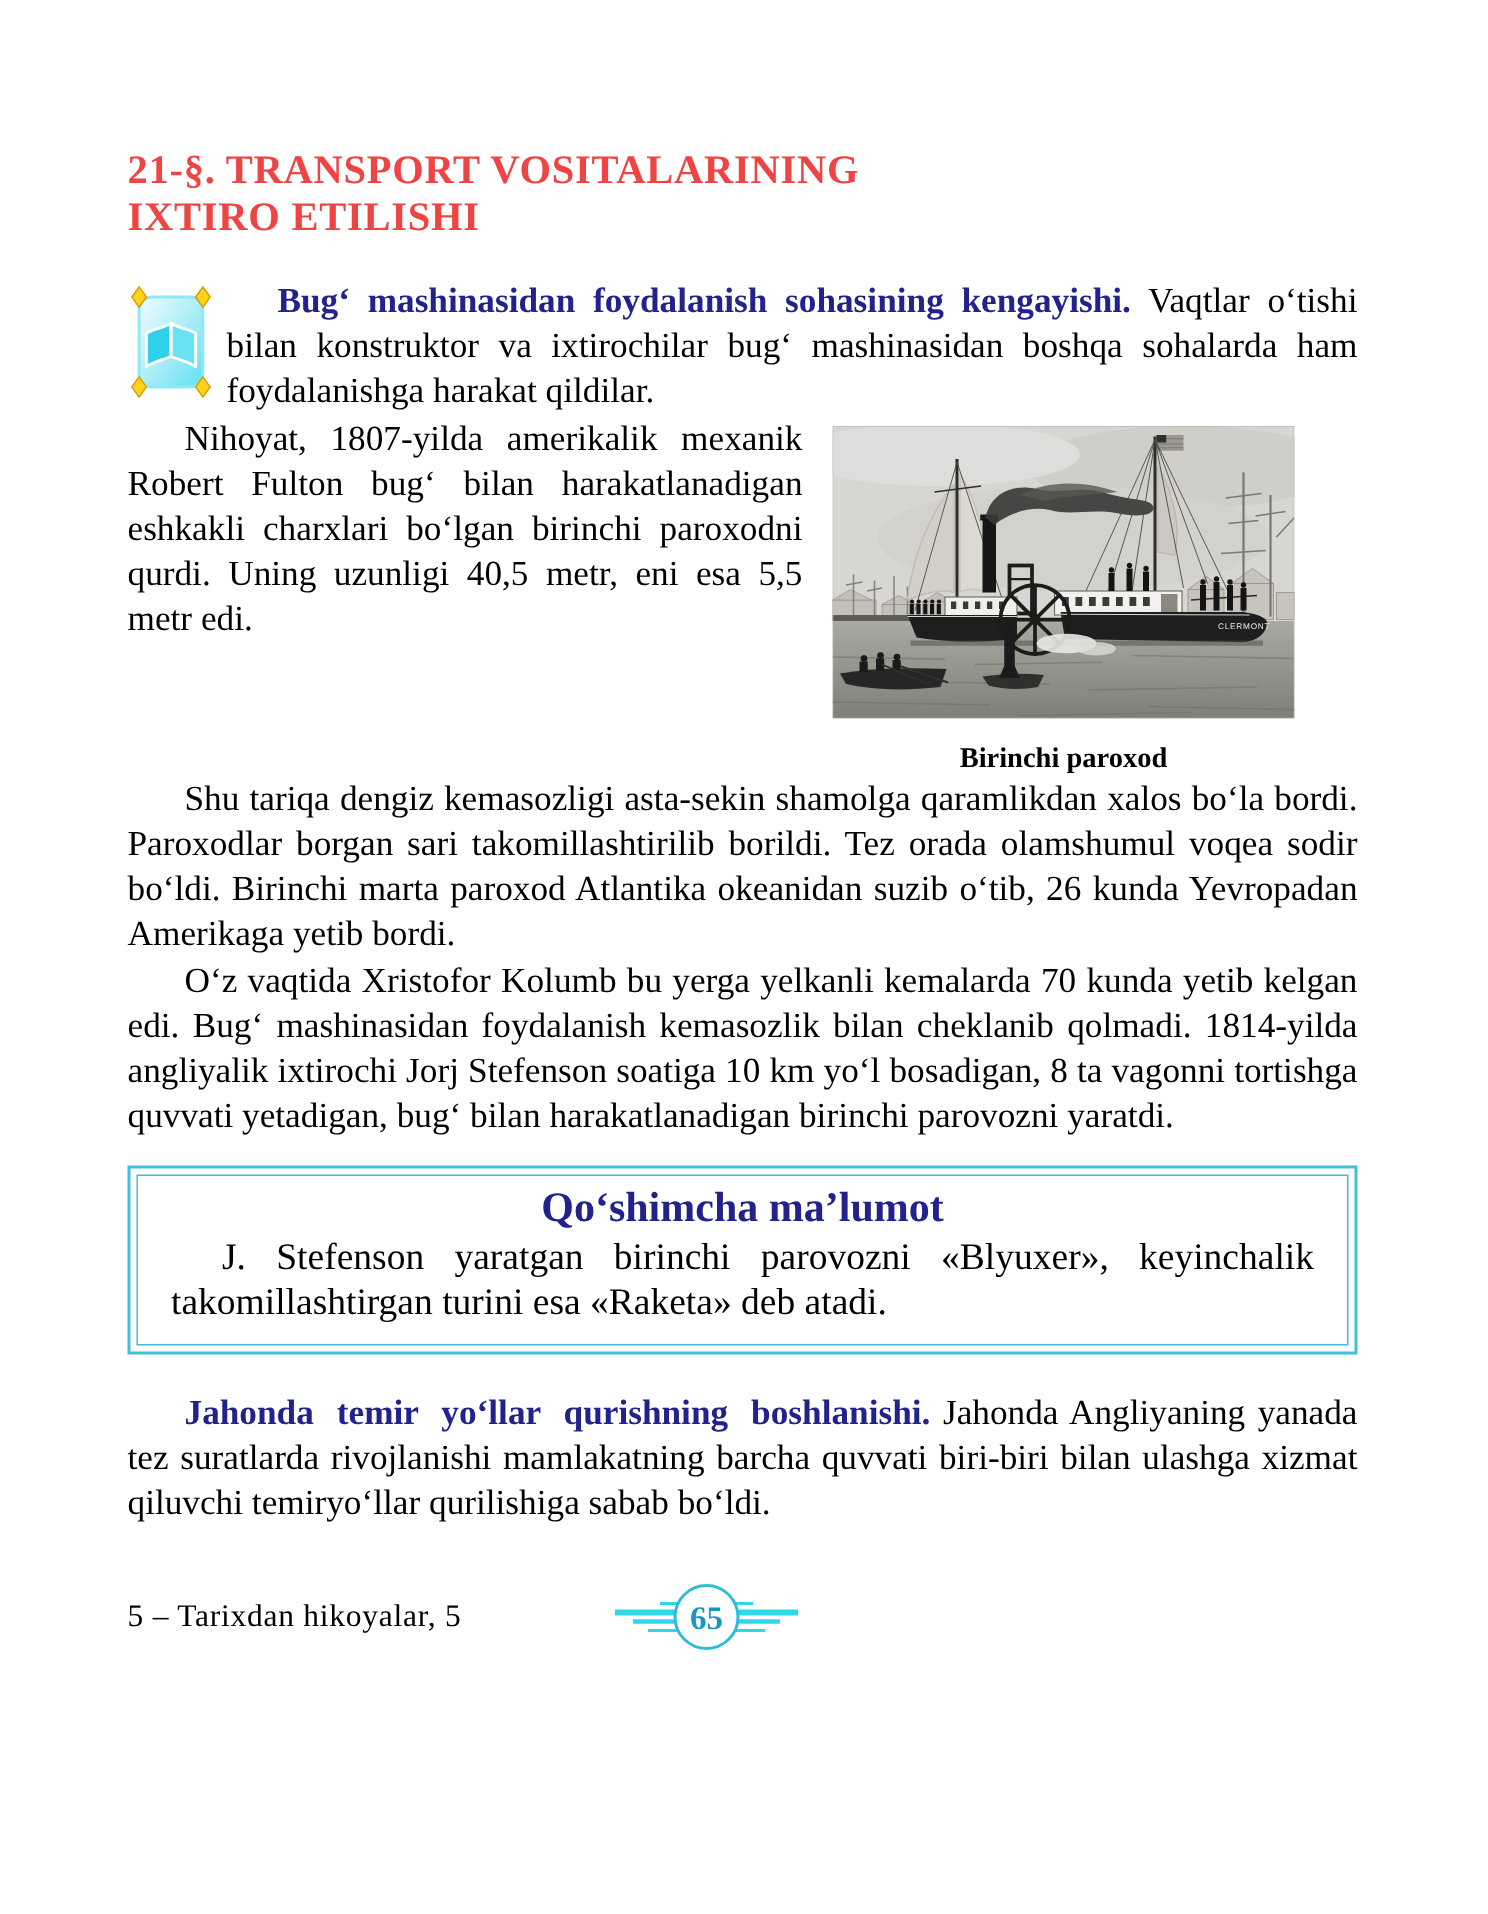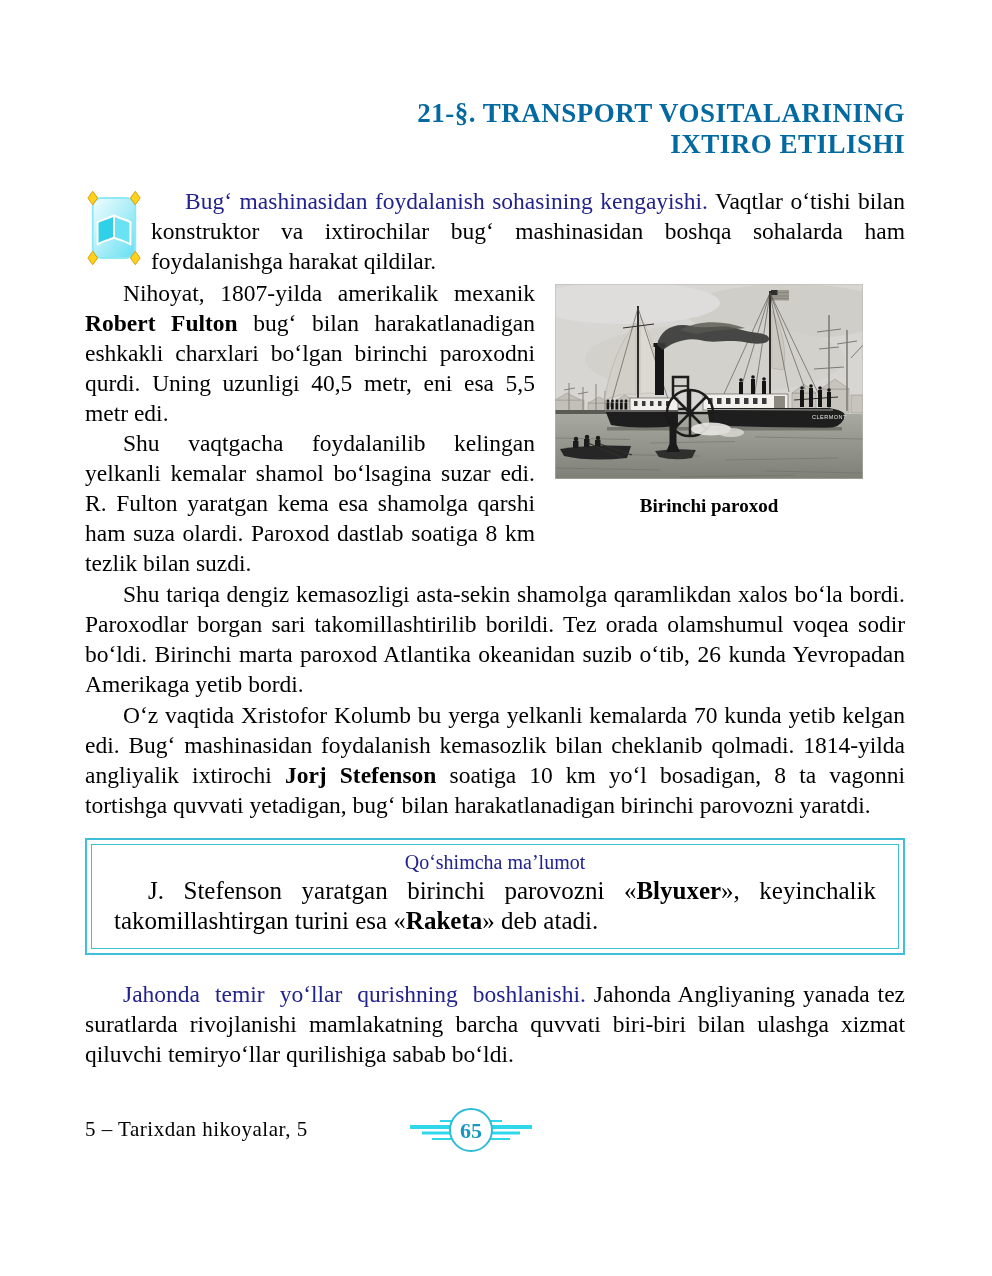--- a/index.html
+++ b/index.html
@@ -2,54 +2,54 @@
 <html><head>
 <meta charset="utf-8">
 <style>
   html,body{margin:0;padding:0;background:#ffffff;}
   .page{
     width:992px;height:1276px;position:relative;background:#ffffff;
     font-family:"Liberation Serif",serif;color:#000;
     box-sizing:border-box;padding:98px 87px 0 85px;overflow:hidden;
   }
   .title{
-    margin:0;text-align:right;color:#0369a1;font-weight:bold;
+    margin:0;text-align:left;color:#ef4444;font-weight:bold;
     font-size:27px;line-height:31px;letter-spacing:0.5px;
   }
   p{margin:0;}
   .body-text{font-size:23.5px;line-height:30px;text-align:justify;}
   .ind{text-indent:38px;}
-  .navy{color:#22228c;font-weight:normal;}
+  .navy{color:#22228c;font-weight:bold;}
   .intro{margin-top:26px;}
   .icon-wrap{float:left;width:58px;height:80px;margin:2px 8px 2px 0;}
   .icon-wrap svg{display:block;width:58px;height:80px;}
   .intro-lead{text-indent:0;}
   .row{display:flex;align-items:flex-start;margin-top:2px;}
   .leftcol{width:450px;flex:0 0 450px;}
   .fig{margin:6px 42px 0 20px;width:308px;flex:0 0 308px;}
   .fig svg{display:block;width:308px;height:195px;}
   figcaption{
     text-align:center;font-weight:bold;font-size:19px;margin-top:16px;
   }
   .info-box{
     margin-top:18px;border:2px solid #3fc0d8;padding:4px;
   }
   .info-inner{border:1px solid #3fc0d8;padding:6px 22px 12px 22px;}
-  .info-head{text-align:center;font-size:20px;margin-bottom:2px;}
+  .info-head{text-align:center;font-size:28px;margin-bottom:2px;}
   .info-text{font-size:25px;line-height:30px;text-align:justify;text-indent:34px;}
   .final{margin-top:24px;}
   .spread{word-spacing:7px;}
   .para{margin-top:1px;}
   .footer{
     position:relative;margin-top:34px;height:56px;font-size:21px;text-decoration:underline;
   }
   .sig{position:absolute;left:0;top:14px;letter-spacing:0.5px;}
   .emblem{position:absolute;left:311px;top:0;width:150px;height:54px;}
   .emblem svg{display:block;width:150px;height:54px;}
-  b{font-weight:bold;}
+  b{font-weight:normal;}
 </style>
 </head>
 <body>
 
 <div class="page">
 
   <h1 class="title">
     <span>21-§. TRANSPORT VOSITALARINING</span><br>
     <span>IXTIRO ETILISHI</span>
   </h1>
@@ -73,21 +73,20 @@
       <polygon points="8,64 13,71 8,78 3,71" fill="#ffd21c" stroke="#d89b00" stroke-width="1"></polygon>
       <polygon points="52,64 57,71 52,78 47,71" fill="#ffd21c" stroke="#d89b00" stroke-width="1"></polygon>
     </svg>
       </span>
     <span style="display:inline-block;width:34px;"></span><b class="navy">Bug‘ mashinasidan foydalanish sohasining kengayishi.</b><span> Vaqtlar o‘tishi bilan konstruktor va ixtirochilar bug‘ mashinasidan boshqa sohalarda ham foydalanishga harakat qildilar.</span>
   </p>
 
   <div class="row">
     <div class="leftcol">
       <p class="body-text ind"><span>Nihoyat, 1807-yilda amerikalik mexanik </span><b>Robert Fulton</b><span> bug‘ bilan harakatlanadigan eshkakli charxlari bo‘lgan birinchi paroxodni qurdi. Uning uzunligi 40,5 metr, eni esa 5,5 metr edi.</span></p>
-      <p class="body-text ind">Shu vaqtgacha foydalanilib kelingan yelkanli kemalar shamol bo‘lsagina suzar edi. R. Fulton yaratgan kema esa shamolga qarshi ham suza olardi. Paroxod dastlab soatiga 8 km tezlik bilan suzdi.</p>
     </div>
 
     <figure class="fig" style="margin-top:6px;margin-bottom:0;">
       <svg viewBox="0 0 616 390" aria-hidden="true">
         <defs>
           <linearGradient id="waterg" x1="0" y1="0" x2="0" y2="1">
             <stop offset="0" stop-color="#a8aaa1"></stop>
             <stop offset="1" stop-color="#7e8077"></stop>
           </linearGradient>
         </defs>

